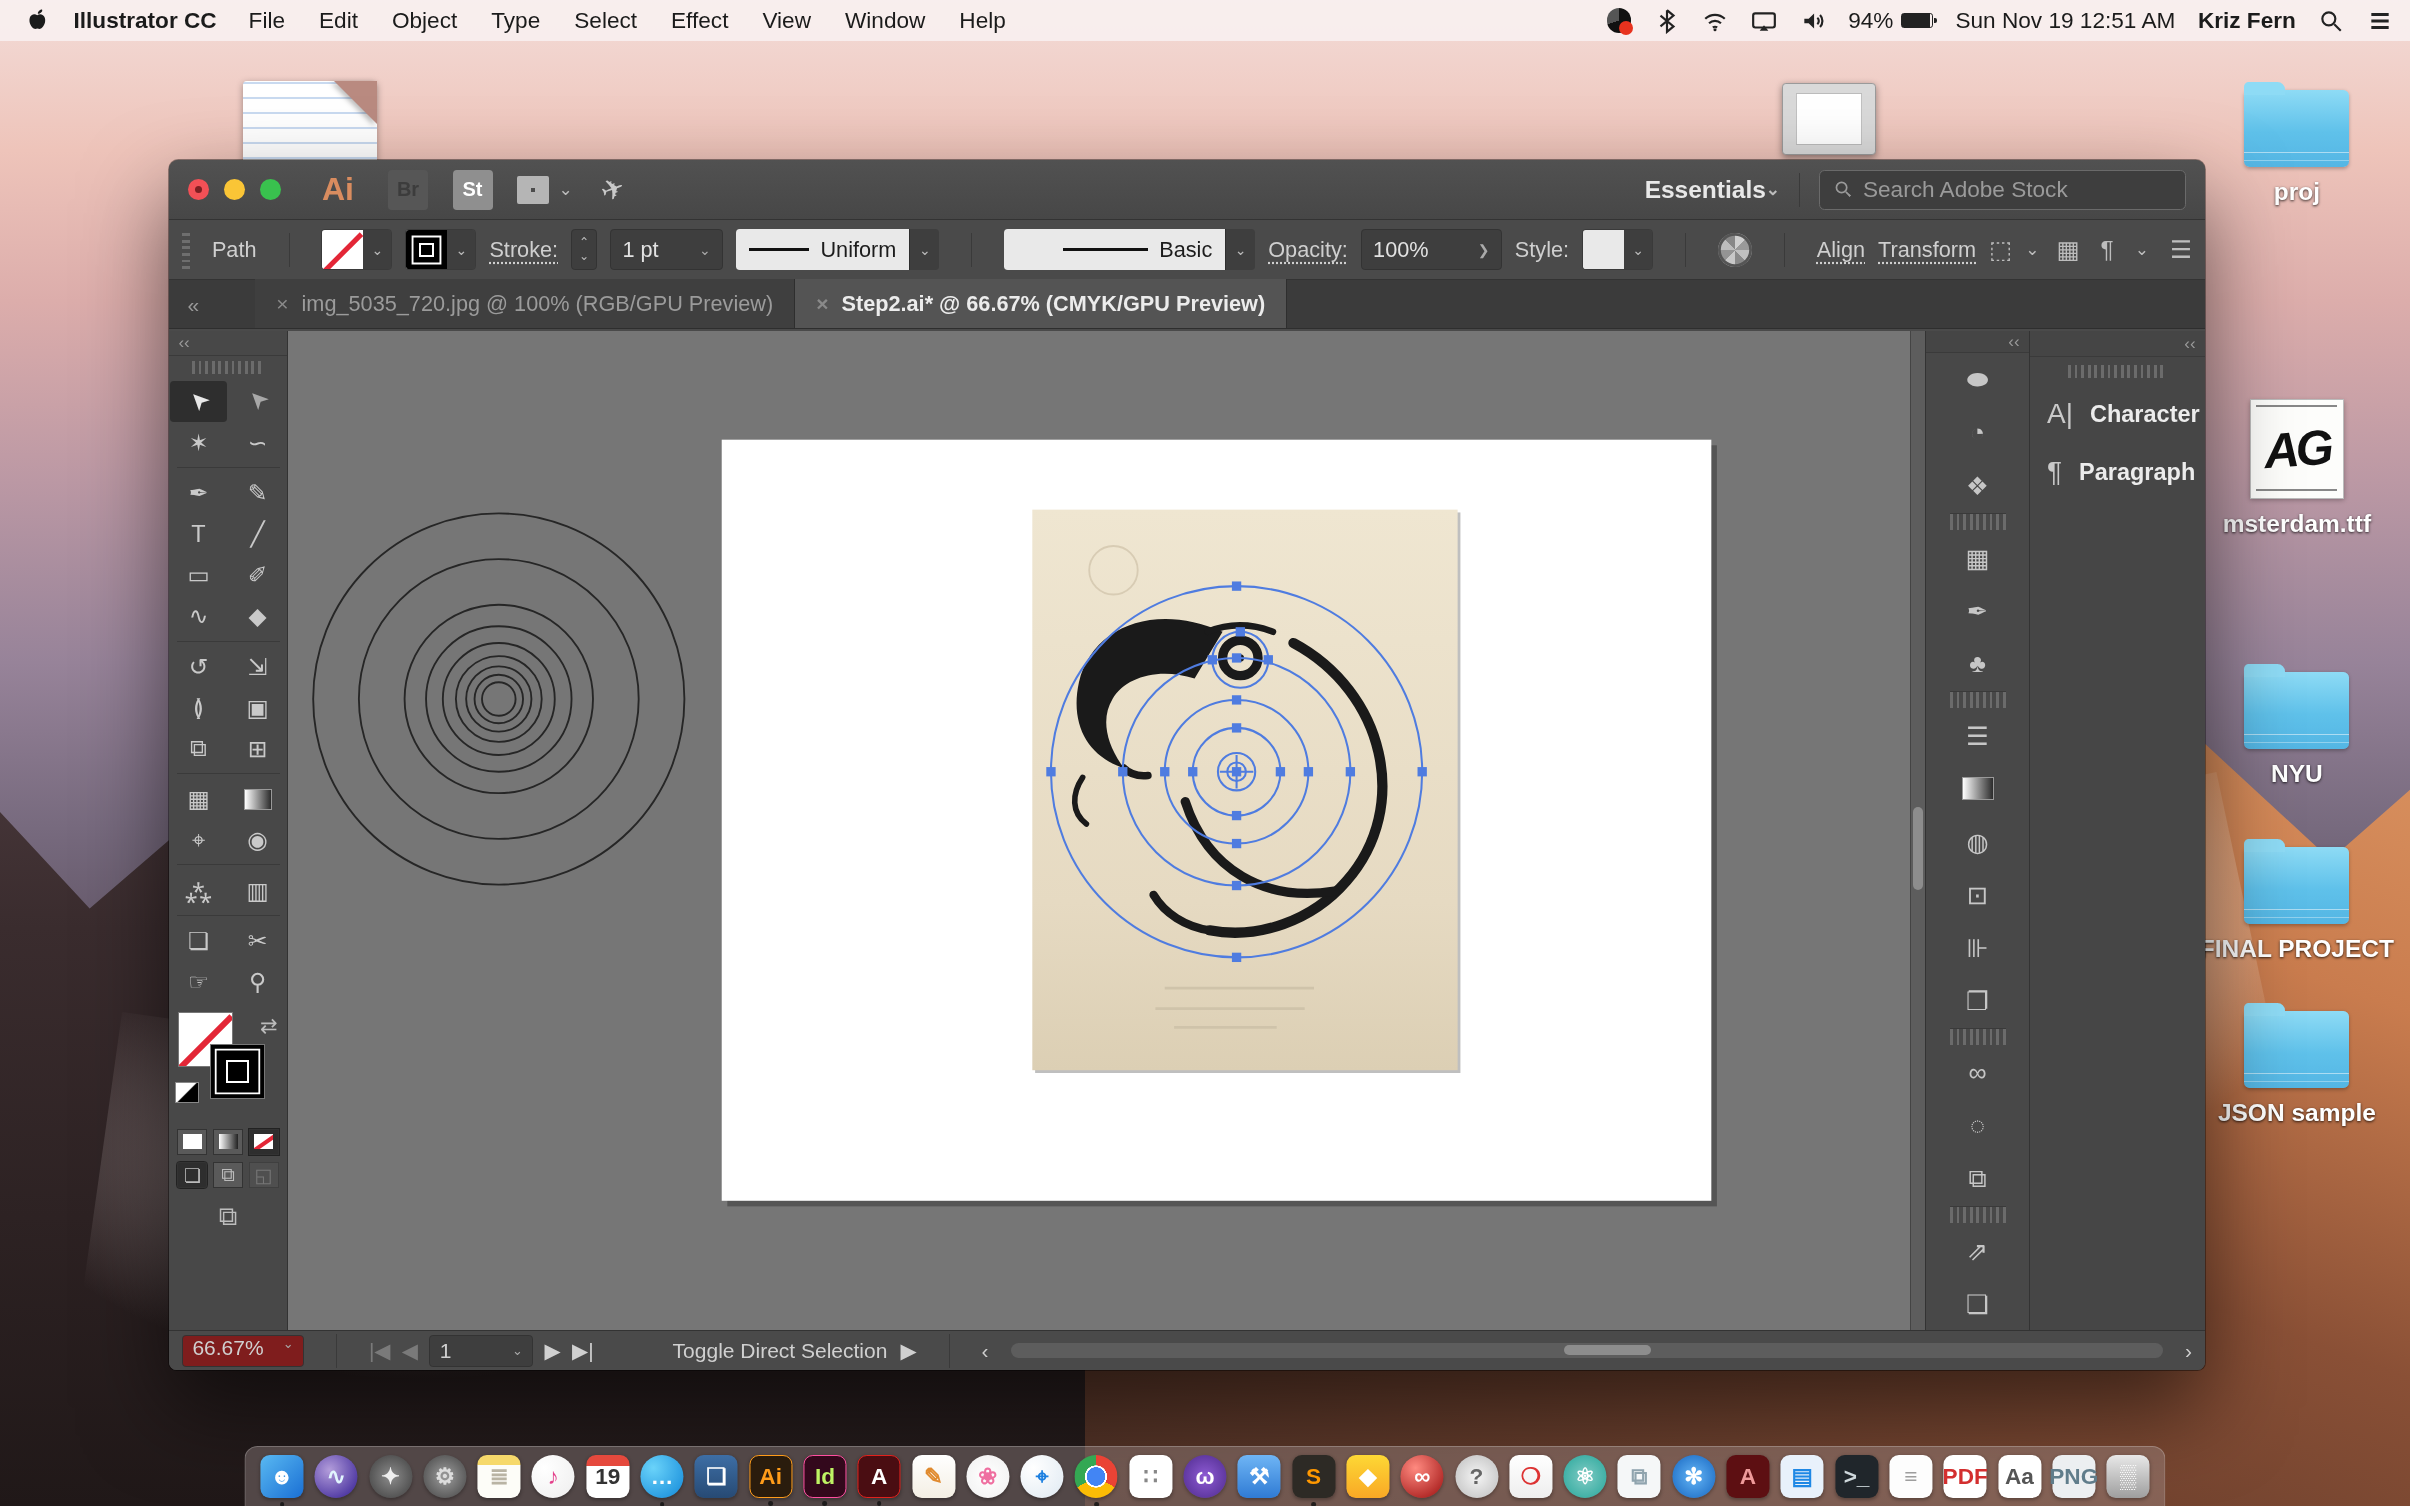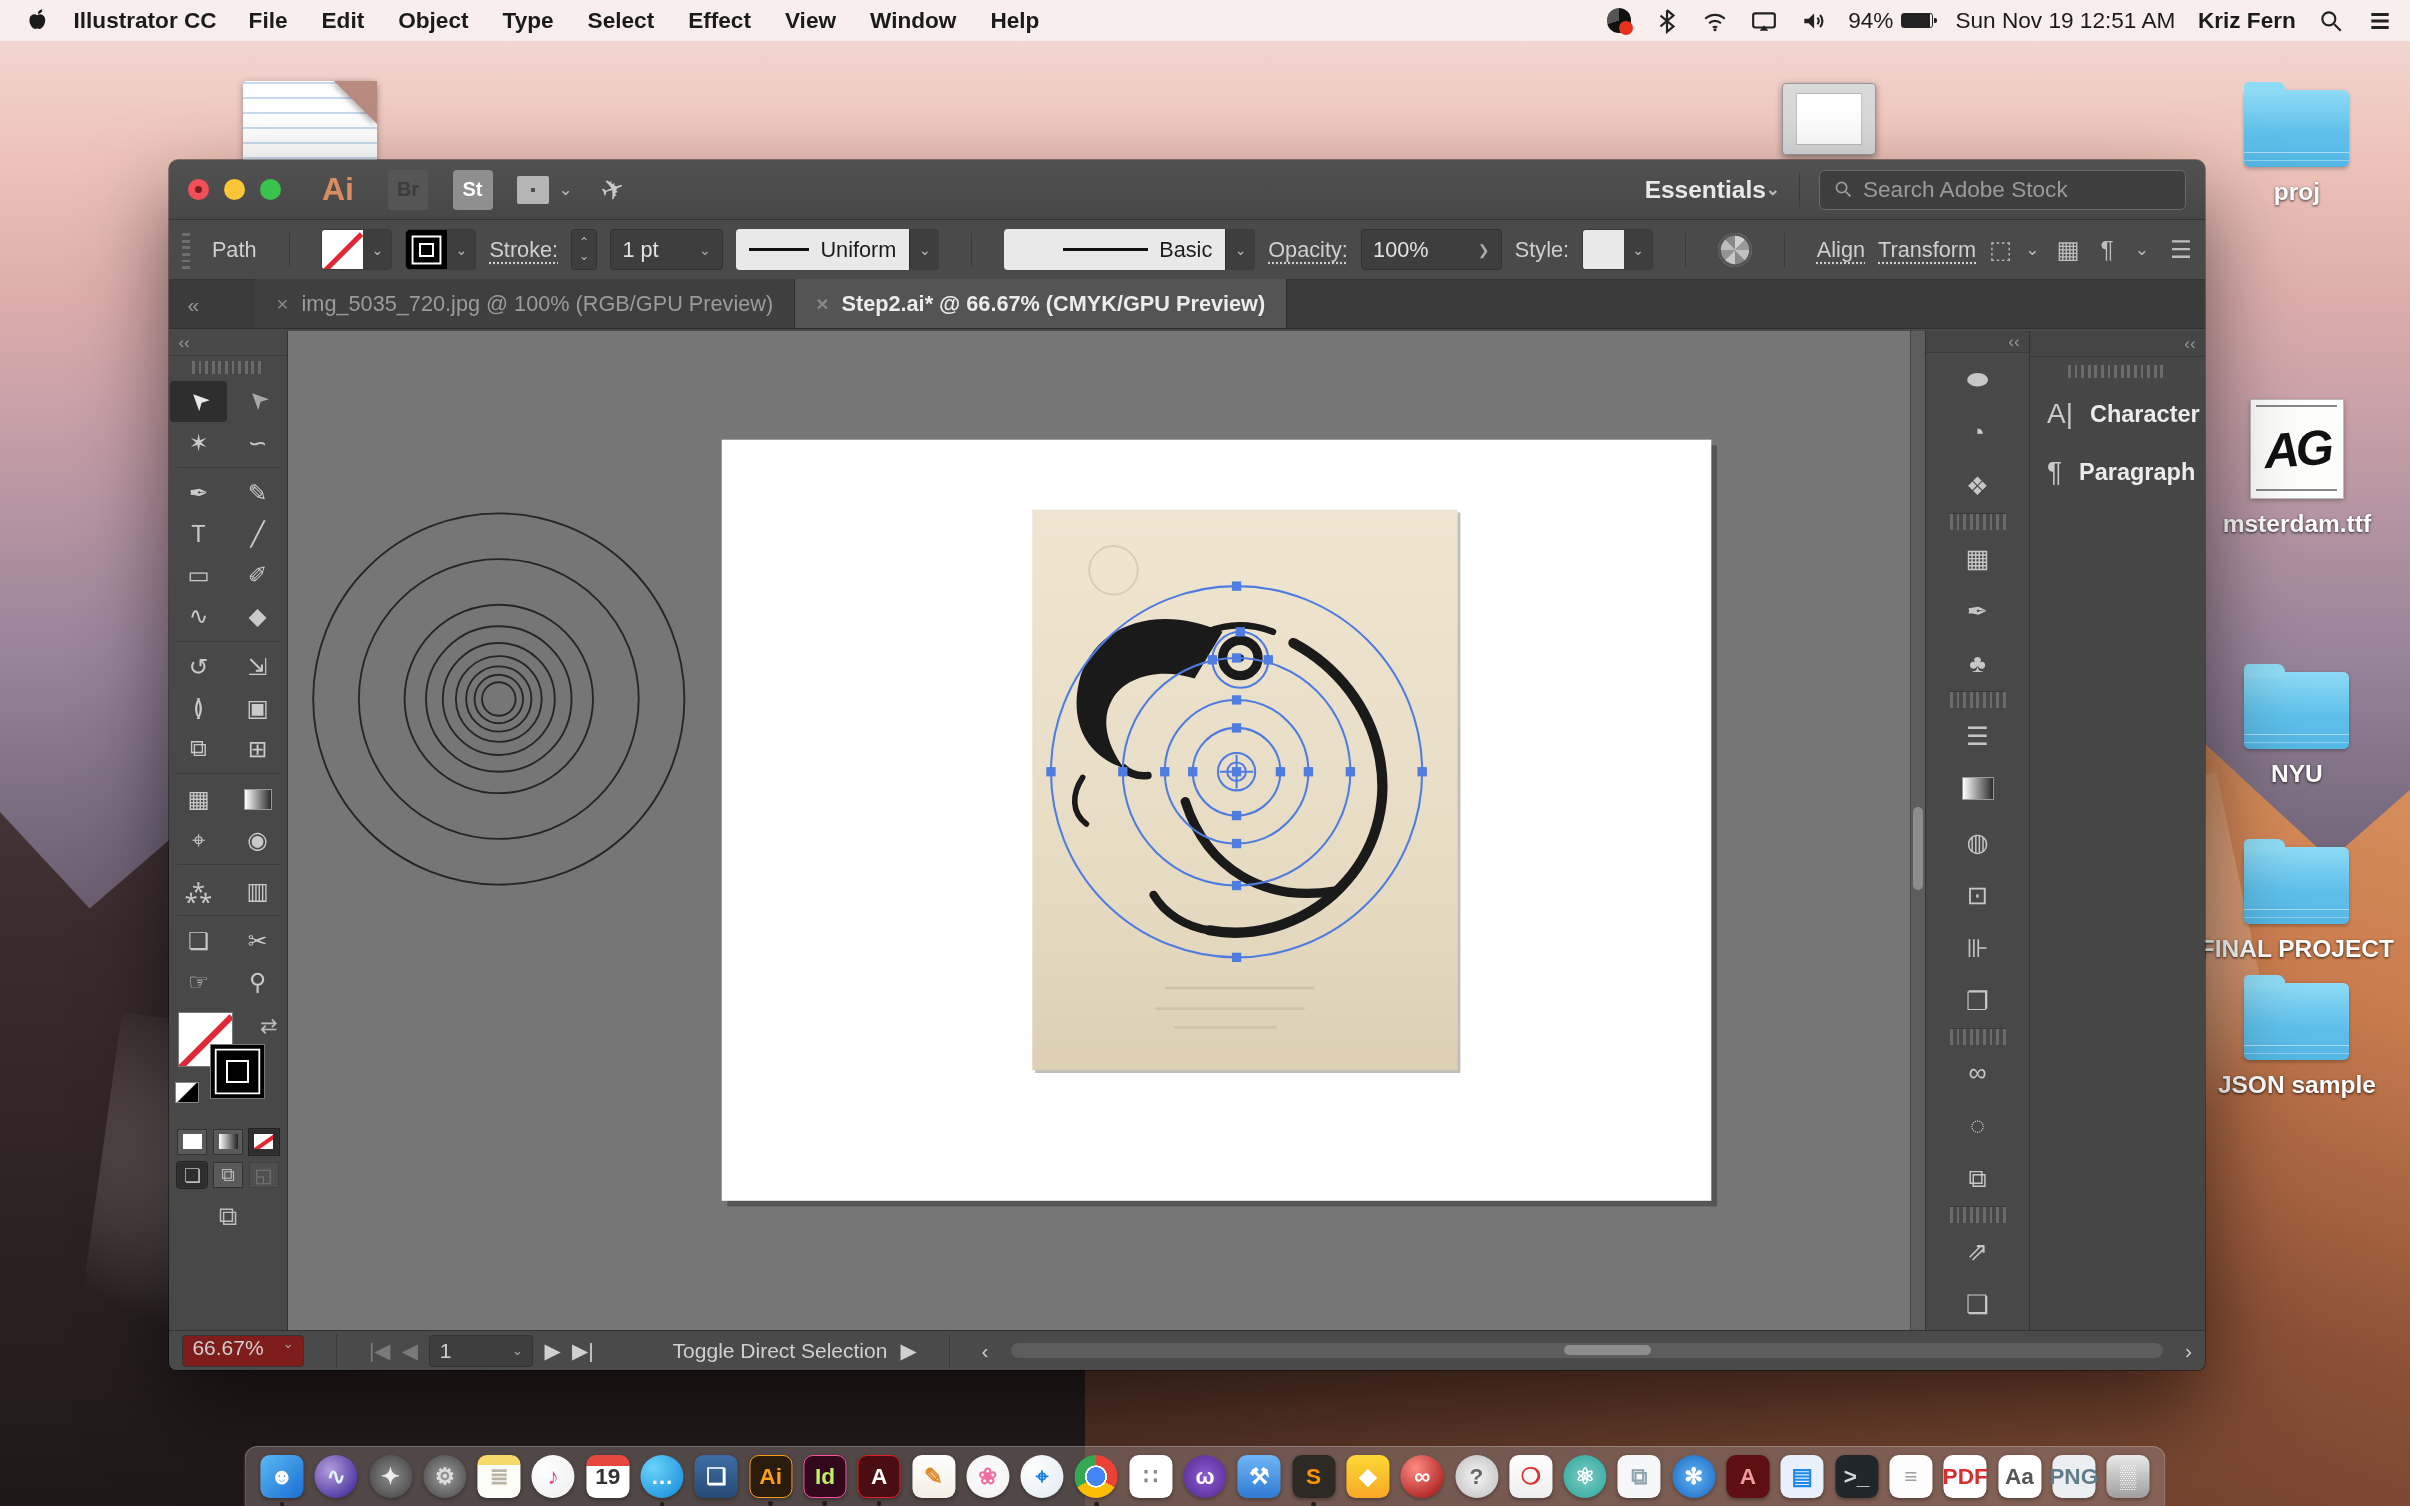--- a/index.html
+++ b/index.html
@@ -9,21 +9,21 @@
   .bg{position:absolute;inset:0;background:linear-gradient(180deg,#f3dcd8 0%,#eec4ba 10%,#dcadab 20%,#bb98a4 32%,#978399 44%,#776a7e 55%,#5c5060 66%,#4a4150 78%,#3e3744 100%);}
   .mtn-l{position:absolute;left:0;bottom:0;width:62%;height:64%;background:linear-gradient(180deg,#5a464a 0%,#3a2c2e 40%,#201818 100%);clip-path:polygon(0 28%,6% 38%,12% 30%,20% 46%,27% 38%,36% 55%,47% 48%,58% 64%,70% 58%,84% 74%,100% 70%,100% 100%,0 100%);}
   .mtn-r{position:absolute;right:0;bottom:0;width:55%;height:58%;background:linear-gradient(200deg,#e09a66 0%,#c97c4e 28%,#8a5036 55%,#4a2e24 100%);clip-path:polygon(0 62%,10% 52%,22% 60%,34% 38%,46% 50%,58% 22%,72% 36%,84% 12%,94% 26%,100% 18%,100% 100%,0 100%);}
   .snow1{position:absolute;right:6%;bottom:18%;width:30%;height:26%;background:radial-gradient(ellipse at 60% 30%,rgba(255,240,228,.85),rgba(255,240,228,0) 65%);transform:rotate(-12deg);}
   .snow2{position:absolute;left:4%;bottom:8%;width:26%;height:22%;background:radial-gradient(ellipse at 40% 40%,rgba(220,205,205,.5),rgba(220,205,205,0) 70%);transform:rotate(8deg);}
 
   
   .menubar{position:absolute;top:0;left:0;right:0;height:41px;background:rgba(248,240,240,.88);display:flex;align-items:center;padding:0 17px;z-index:60;font-size:22.6px;color:#1b1b1b;}
   .menubar .apple{width:24.5px;height:24.5px;margin:0 24.5px 0 7.5px;fill:#1b1b1b;}
   .mb-app{font-weight:bold;margin-right:32px;}
-  .mb-items{display:flex;gap:34px;font-weight:bold;}
+  .mb-items{display:flex;gap:34px;}
   .mb-right{margin-left:auto;display:flex;align-items:center;gap:22.6px;}
   .sicon{width:26px;height:26px;stroke:#222;fill:none;stroke-width:2;}
   .app-swirl{width:24.5px;height:24.5px;border-radius:50%;background:conic-gradient(#111 0 70%,#555 0 100%);position:relative;}
   .app-swirl::after{content:"";position:absolute;right:-1.9px;bottom:-1.9px;width:14px;height:14px;border-radius:50%;background:#e8321e;}
   .batt{display:flex;align-items:center;gap:7.5px;}
   .batt-body{width:32px;height:15px;border:1.9px solid #222;border-radius:2.8px;position:relative;background:linear-gradient(90deg,#222 0 94%,transparent 0);}
   .batt-body::after{content:"";position:absolute;right:-5.6px;top:3.8px;width:3.8px;height:5.6px;background:#222;border-radius:0 1.9px 1.9px 0;}
 
   
   .d-col{position:absolute;right:0;top:0;width:226px;height:100%;z-index:5;}
@@ -194,21 +194,21 @@
 
       <div class="d-label">NYU</div>
     </div>
 
     <div class="d-ico" style="top: 847px;">
       <div class="fold" style="display: block;"></div>
 
       <div class="d-label">FINAL PROJECT</div>
     </div>
 
-    <div class="d-ico" style="top: 983px;">
+    <div class="d-ico" style="top: 1011px;">
       <div class="fold" style="display: block;"></div>
 
       <div class="d-label">JSON sample</div>
     </div>
   </div>
 
 <div class="menubar">
   <svg class="apple" viewBox="0 0 24 24">
       <path d="M16.8 3.2c-.9 1.6-2.6 2.6-4.2 2.5-.2-1.8 1.6-4.3 4.1-4.2.2.6.3 1.2.1 1.7zM12 7.1c2.6-1.9 6.3-.8 7.4 2.4 1.5 4.6-1.5 9.7-4.4 10.9-.9.4-1.9-.3-2.9-.3-1 0-2 .7-2.9.3C6.2 19.2 3.3 14 4.7 9.5 5.7 6.3 9.4 5.2 12 7.1z"></path>
     </svg>

